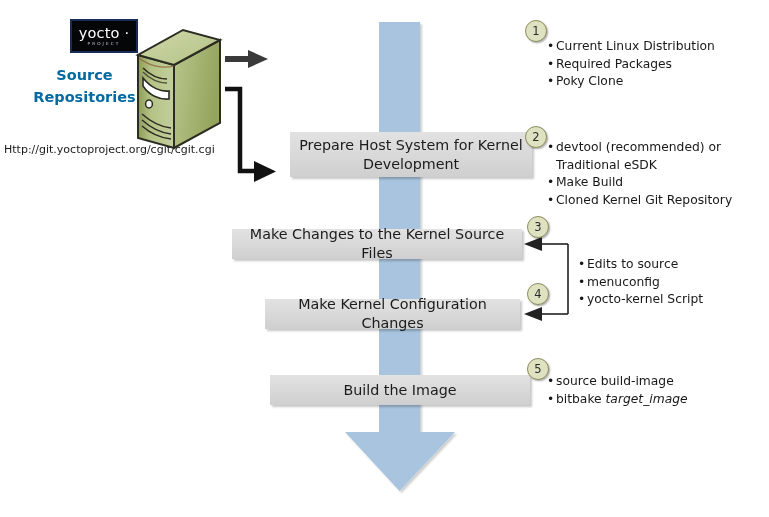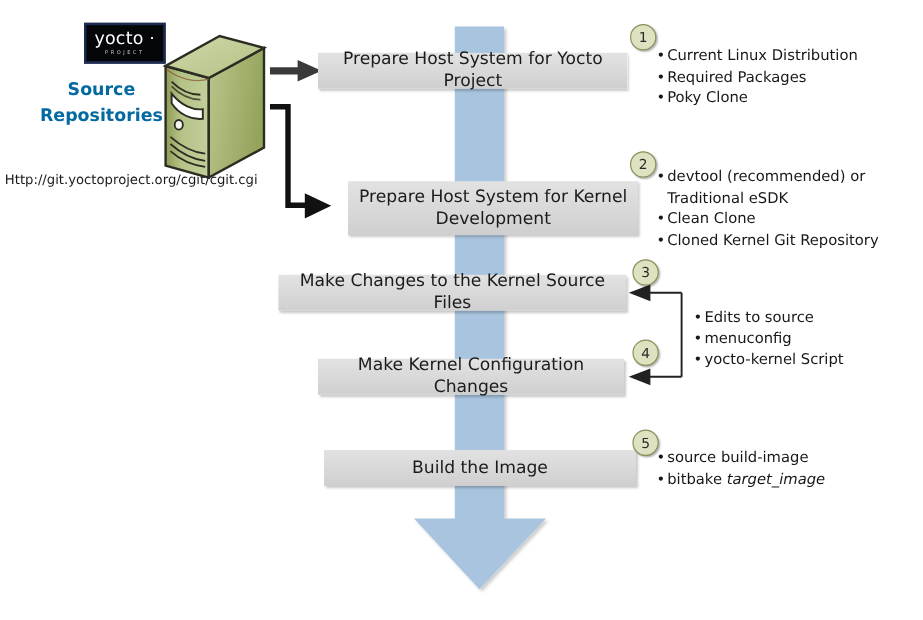--- a/index.html
+++ b/index.html
@@ -56,21 +56,21 @@
   .pbox{
     background:linear-gradient(to bottom,#e2e2e2 0%,#d8d8d8 55%,#cfcfcf 100%);
     color:#1b1b1b;
     display:flex;align-items:center;justify-content:center;
     text-align:center;
     font-size:14.3px;
     line-height:19px;
     box-shadow:1.5px 1.5px 2px rgba(0,0,0,.22);
   }
   #box-1{left:265px;top:44px;width:258px;height:30px;}
-  #box-2{left:290px;top:151px;width:242px;height:45px;}
+  #box-2{left:290px;top:132px;width:242px;height:45px;}
   #box-3{left:232px;top:229px;width:290px;height:30px;}
   #box-4{left:265px;top:299px;width:255px;height:30px;}
   #box-5{left:270px;top:375px;width:260px;height:30px;text-align:center;}
 
   
   .step-circle{
     width:22px;height:22px;border-radius:50%;
     background:#dfe2c0;
     border:1.6px solid #8d8f5c;
     box-sizing:border-box;
@@ -173,21 +173,20 @@
     <path d="M10,42 C17,49 26,53 34,53" fill="none" stroke="#2c2c22" stroke-width="1.6"></path>
     <path d="M10,46 C17,53 26,57 34,57" fill="none" stroke="#2c2c22" stroke-width="1.4" opacity=".75"></path>
 
     <ellipse cx="16" cy="78" rx="3.4" ry="4" fill="#f4f4ee" stroke="#2c2c22" stroke-width="1.5"></ellipse>
 
     <path d="M9,88 C18,96 29,101 38,102" fill="none" stroke="#2c2c22" stroke-width="1.5"></path>
     <path d="M9,94 C18,102 29,107 38,108" fill="none" stroke="#2c2c22" stroke-width="1.5"></path>
     <path d="M9,100 C18,108 29,112 38,113" fill="none" stroke="#2c2c22" stroke-width="1.5"></path>
   </svg>
 
-  <div class="abs pbox" id="box-1">Prepare Host System for Yocto Project</div>
 
   <div class="abs pbox" id="box-2">Prepare Host System for Kernel Development</div>
 
   <div class="abs pbox" id="box-3">Make Changes to the Kernel Source Files</div>
 
   <div class="abs pbox" id="box-4">Make Kernel Configuration Changes</div>
 
   <div class="abs pbox" id="box-5">Build the Image</div>
 
   <div class="abs step-circle" id="step-1">1</div>
@@ -211,21 +210,21 @@
     </div>
   </div>
 
   <div class="abs bullets" id="bullets-2">
     <div class="bl">
       <span class="dot">•</span>
       <span class="txt">devtool (recommended) or Traditional eSDK</span>
     </div>
     <div class="bl">
       <span class="dot">•</span>
-      <span class="txt">Clean Clone</span>
+      <span class="txt">Make Build</span>
     </div>
     <div class="bl">
       <span class="dot">•</span>
       <span class="txt">Cloned Kernel Git Repository</span>
     </div>
   </div>
 
   <div class="abs bullets" id="bullets-34">
     <div class="bl">
       <span class="dot">•</span>

